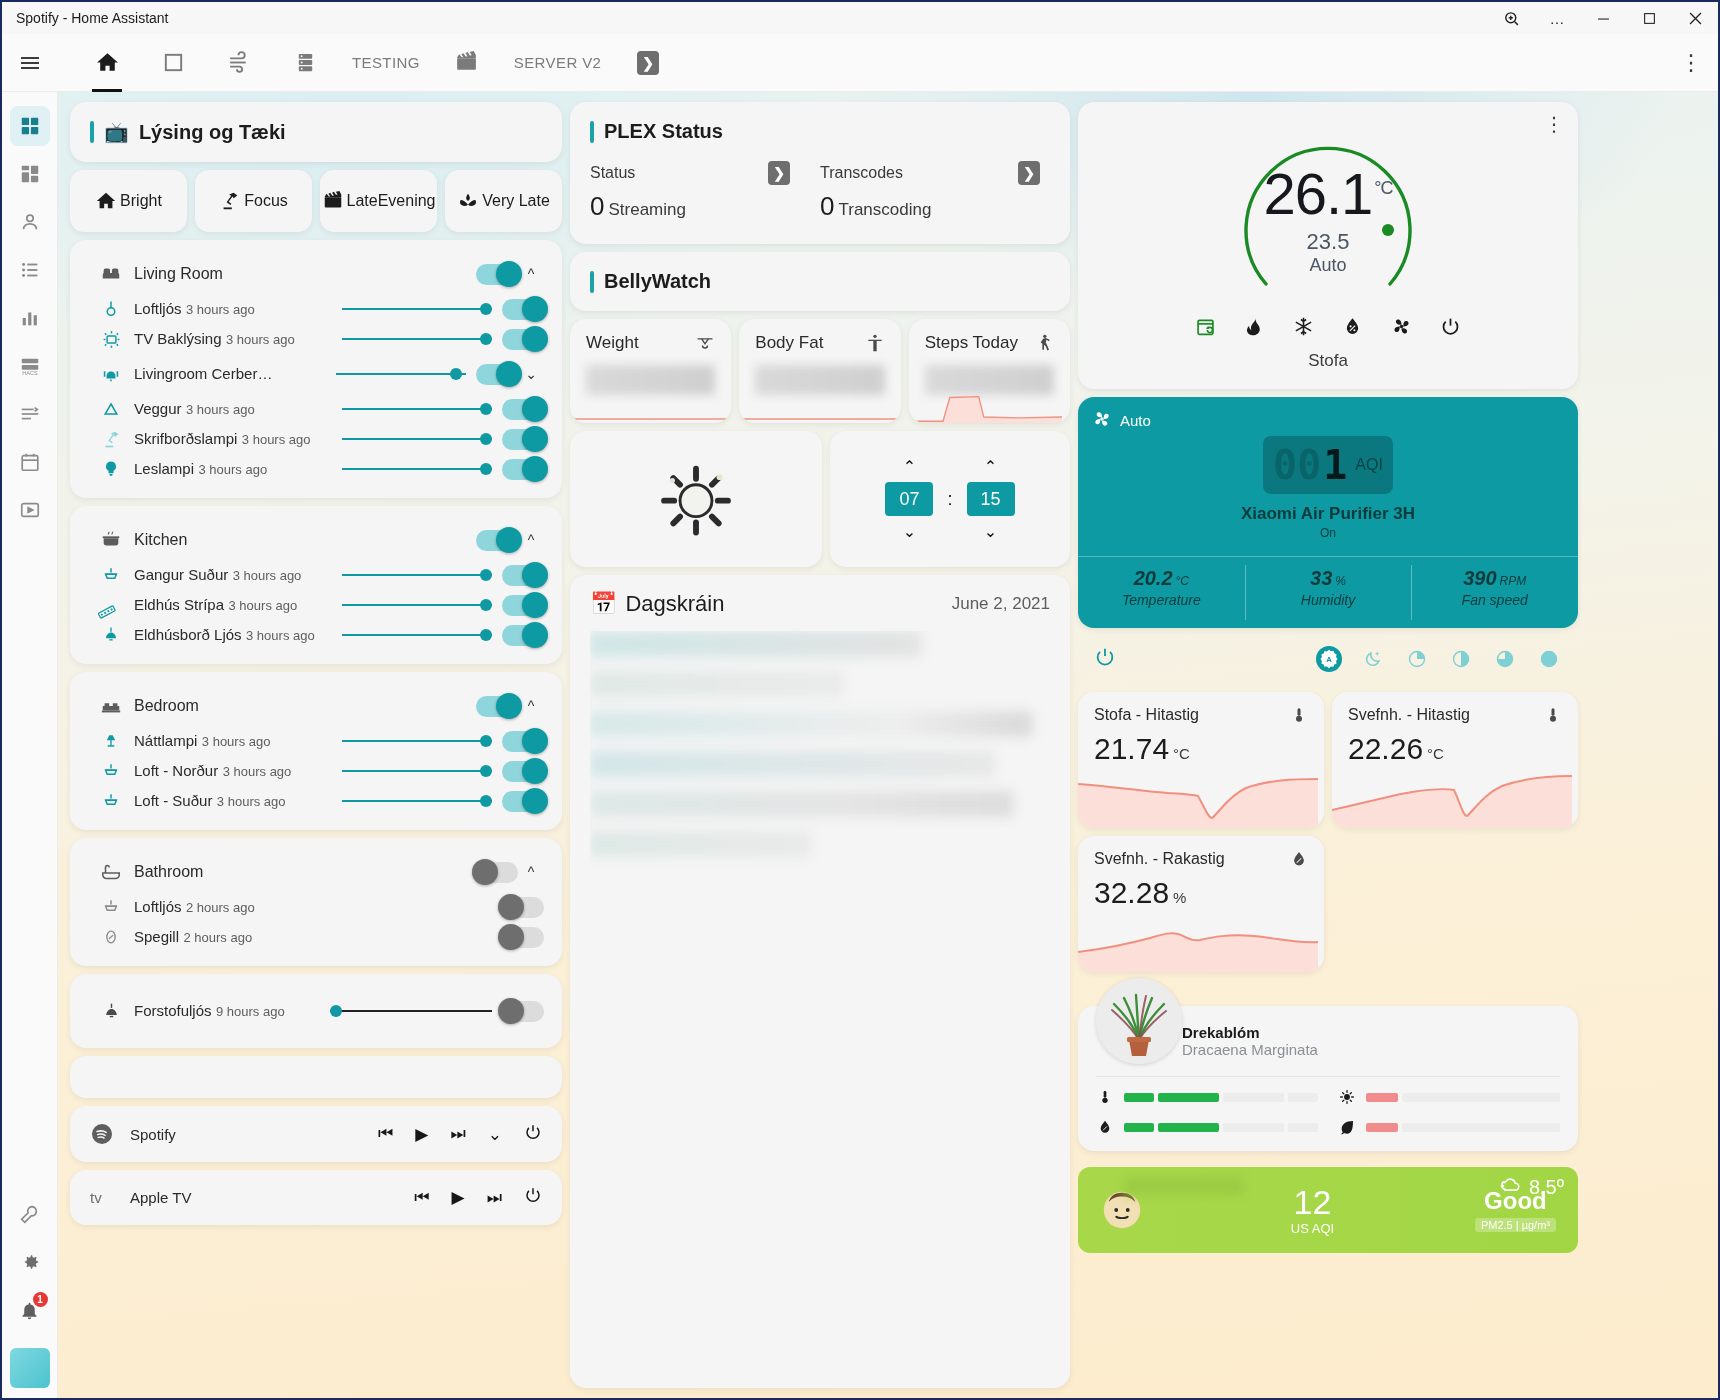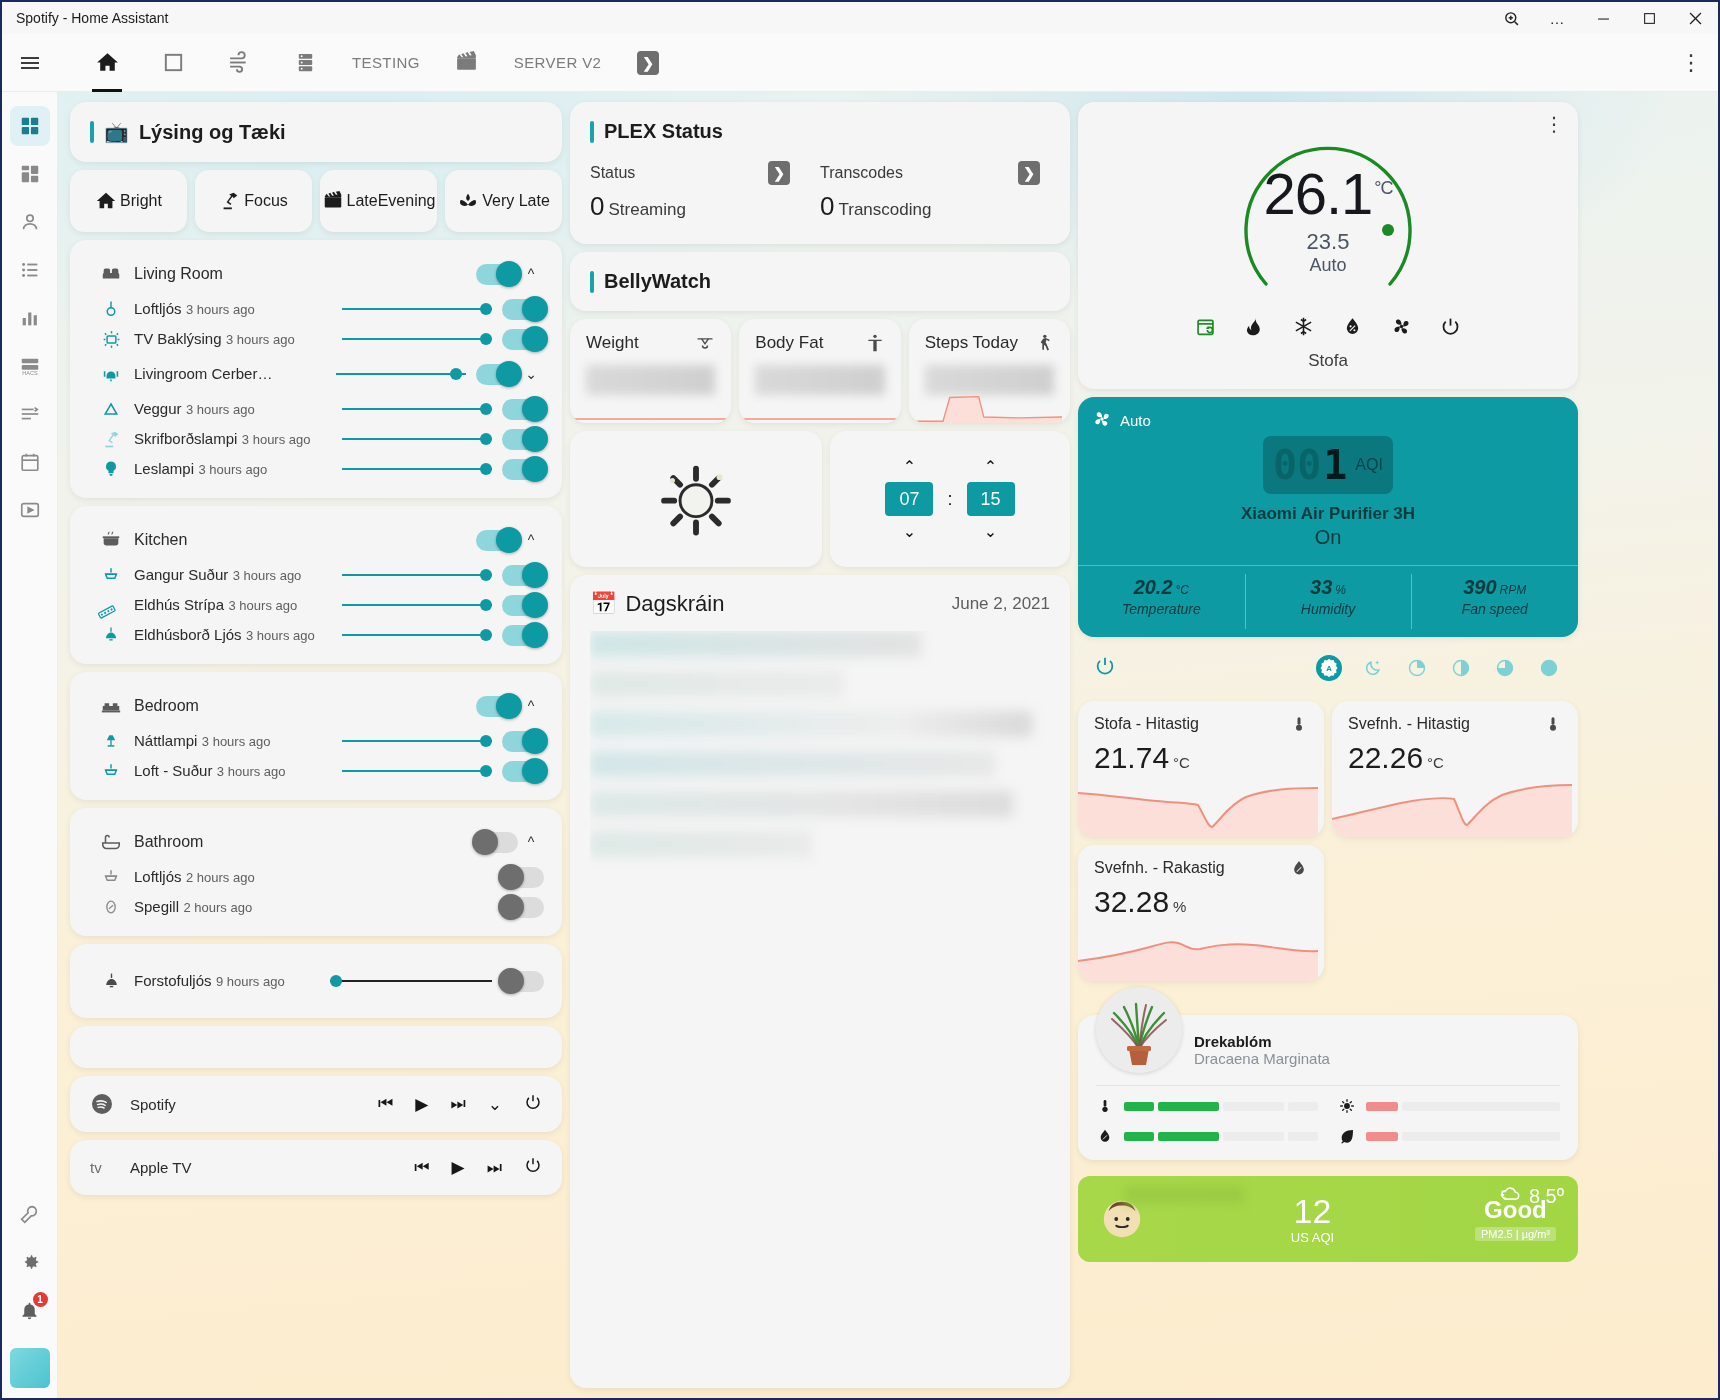--- a/index.html
+++ b/index.html
@@ -249,21 +249,21 @@
   .pur-mid { display:flex; flex-direction:column; align-items:center; padding: 4px 0 16px; }
   .lcd {
     background: rgba(0,0,0,.22); border-radius: 8px;
     width: 130px; height: 58px; display:flex; align-items:center; justify-content:center; gap:2px;
     font-family: "DejaVu Sans Mono", monospace;
   }
   .lcd .z { font-size: 40px; font-weight: 700; color: rgba(0,0,0,.16); }
   .lcd .d { font-size: 40px; font-weight: 700; color: rgba(0,0,0,.78); }
   .lcd .aqi { font-size: 16px; color: rgba(0,0,0,.45); margin-left: 6px; font-family:"Liberation Sans",sans-serif;}
   .pur-name { margin-top: 10px; font-size: 17px; font-weight: 700; color: #0b3b3d; }
-  .pur-state { font-size: 20px; color: #0b3b3d; margin-top: 2px; }
+  .pur-state { font-size: 12px; color: #0b3b3d; margin-top: 2px; }
   .pur-stats { display:flex; border-top: 1px solid rgba(255,255,255,.3); }
   .pst { flex:1; padding: 10px 0 20px; text-align:center; position: relative; font-style: italic; }
   .pst + .pst::before { content:""; position:absolute; left:0; top:8px; bottom:8px; width:1px; background: rgba(255,255,255,.35); }
   .pst .v { font-size: 20px; font-weight: 700; color:#0b3b3d; }
   .pst .v small { font-size: 12px; font-weight: 400; margin-left: 3px; }
   .pst .l { font-size: 14px; color:#0b3b3d; margin-top: 2px;}
   .pur-foot { display:flex; align-items:center; padding: 10px 16px 12px; }
   .pur-foot .pw { color:#0d9aa2; cursor:pointer; }
   .pur-foot .presets { margin-left:auto; display:flex; gap:18px; align-items:center; }
   .preset { width:26px; height:26px; border-radius:50%; display:flex; align-items:center; justify-content:center;
@@ -276,21 +276,21 @@
     box-shadow:0 2px 6px rgba(0,0,0,.07); padding: 14px 16px;
   }
   .sensor .sh { display:flex; align-items:flex-start; justify-content:space-between; }
   .sensor .sname { font-size:16px; color:#2a2a2a; }
   .sensor .sval { font-size: 30px; color:#1c1c1c; margin-top: 4px; }
   .sensor .sval small { font-size: 15px; color:#3a3a3a; margin-left:4px;}
   .sensor .sparkline { position:absolute; left:0; right:0; bottom:0; height:62px; }
   
   .plant-card { background:#f5f5f5; border-radius:16px; box-shadow:0 2px 6px rgba(0,0,0,.07);
      padding: 12px 18px 16px; position: relative; margin-top: 26px; }
-  .plant-head { display:flex; align-items:center; gap: 12px; }
+  .plant-head { display:flex; align-items:center; gap: 0; }
   .plant-img {
     width: 86px; height: 86px; border-radius: 50%; margin-top: -40px;
     background: radial-gradient(circle at 50% 45%, #f2f2f2 0%, #e7e7e7 70%, #dcdcdc 100%);
     position: relative; overflow: hidden; flex: 0 0 86px;
     box-shadow: 0 1px 4px rgba(0,0,0,.15);
   }
   .plant-head .pn { font-size: 15px; font-weight: 700; color:#1c1c1c; }
   .plant-head .ps { font-size: 15px; color:#8a8f98; }
   .plant-bars { margin-top: 12px; border-top: 1px solid #e2e2e2; padding-top: 12px;
     display:grid; grid-template-columns: 1fr 1fr; gap: 14px 20px; }
@@ -796,20 +796,40 @@
               </span>
               <span class="slider">
                   <span class="track"></span>
                   <span class="knob" style="left:92%"></span>
                 </span>
               <span class="toggle on">
                   <span class="thumb"></span>
                 </span>
             </div>
 
+            <div class="row">
+              <span class="ico sub teal">
+                <svg width="20" height="20" viewBox="0 0 24 24" fill="none" stroke="currentColor" stroke-width="1.8">
+                    <line x1="12" y1="4" x2="12" y2="9"></line>
+                    <path d="M5.5 11h13l-2 5h-9z"></path>
+                    <line x1="5" y1="11" x2="19" y2="11"></line>
+                  </svg>
+              </span>
+              <span class="txt">
+                <span class="name">Loft - Norður</span>
+                <span class="sub">3 hours ago</span>
+              </span>
+              <span class="slider">
+                  <span class="track"></span>
+                  <span class="knob" style="left:92%"></span>
+                </span>
+              <span class="toggle on">
+                  <span class="thumb"></span>
+                </span>
+            </div>
 
             <div class="row">
               <span class="ico sub teal">
                 <svg width="20" height="20" viewBox="0 0 24 24" fill="none" stroke="currentColor" stroke-width="1.8">
                     <line x1="12" y1="4" x2="12" y2="9"></line>
                     <path d="M5.5 11h13l-2 5h-9z"></path>
                     <line x1="5" y1="11" x2="19" y2="11"></line>
                   </svg>
               </span>
               <span class="txt">

